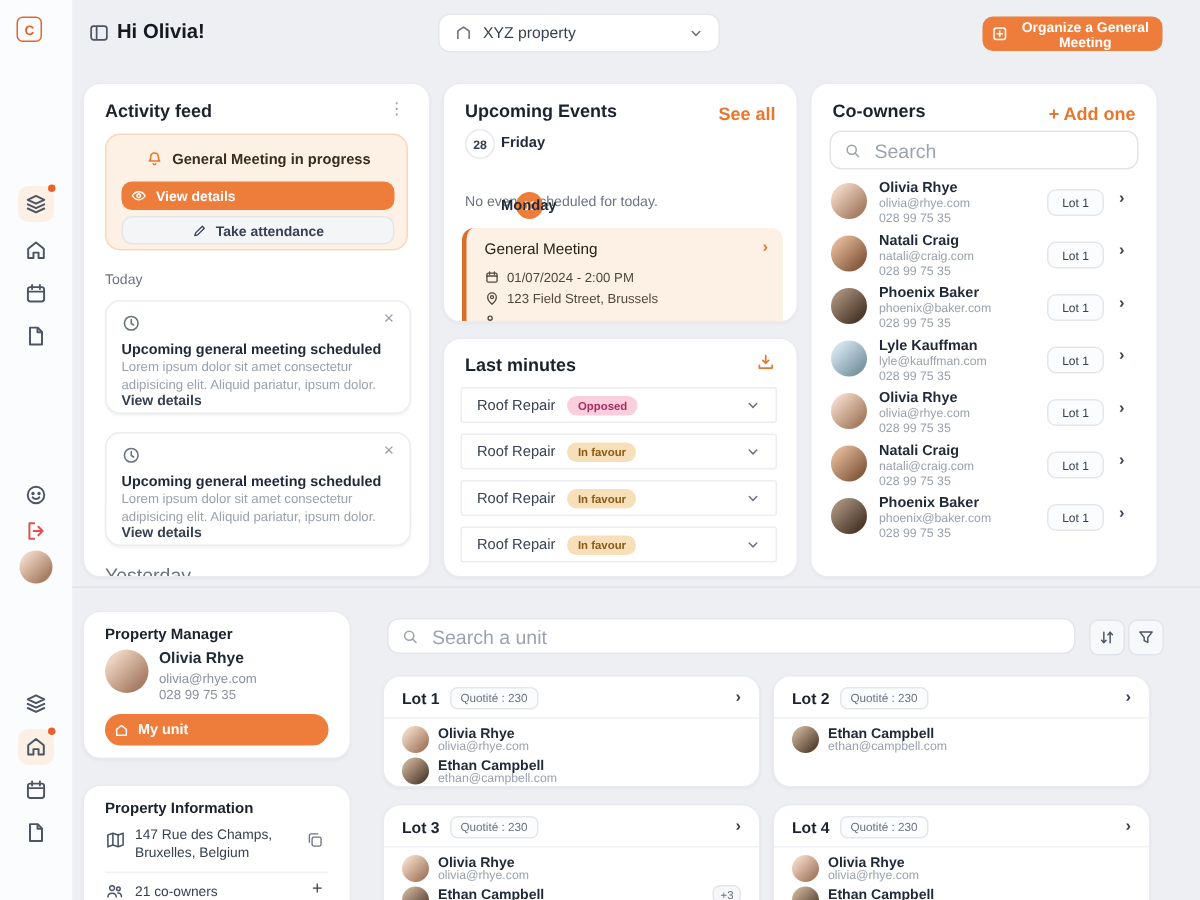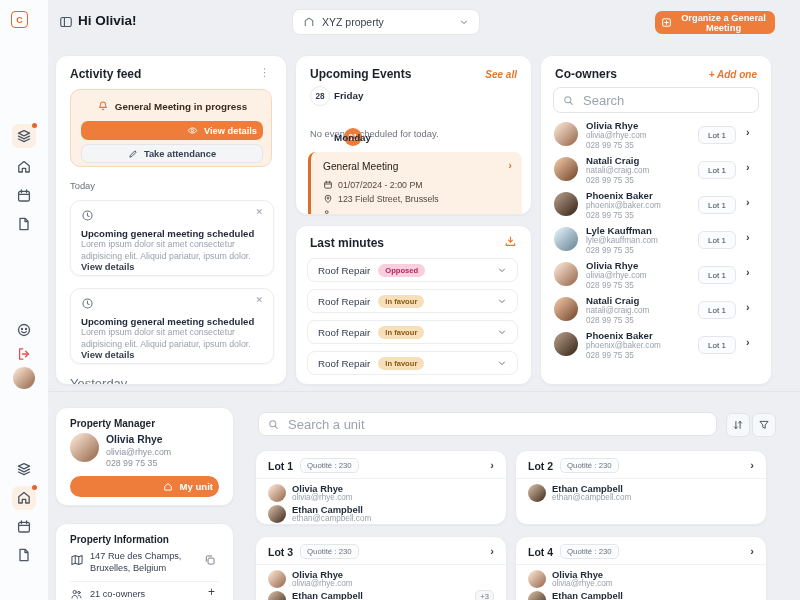--- a/index.html
+++ b/index.html
@@ -14,37 +14,37 @@
   .avatar{border-radius:50%;}
   .av-olivia{background:linear-gradient(135deg,#ecd2c0 20%,#a87e64 80%);}
   .av-natali{background:linear-gradient(135deg,#dcb293 20%,#8a5d41 80%);}
   .av-phoenix{background:linear-gradient(135deg,#a18a77 20%,#4e3a2c 80%);}
   .av-lyle{background:linear-gradient(135deg,#cfe0ea 20%,#7e97a5 80%);}
   .av-ethan{background:linear-gradient(135deg,#bfa68f 20%,#5c4737 80%);}
   
   .greeting{font-size:13.5px;font-weight:bold;color:#14181f;}
   .select{position:absolute;left:292px;top:9px;width:188px;height:26px;background:#fff;border:1px solid #e5e7eb;border-radius:8px;display:flex;align-items:center;gap:7px;padding:0 10px;box-sizing:border-box;}
   .select span{font-size:10.5px;color:#374151;}
-  .btn-primary{background:#ee7c3b;color:#fff;border:none;border-radius:7px;display:flex;align-items:center;justify-content:flex-end;gap:6px;font-weight:bold;cursor:pointer;}
+  .btn-primary{background:#ee7c3b;color:#fff;border:none;border-radius:7px;display:flex;align-items:center;justify-content:flex-start;gap:6px;font-weight:bold;cursor:pointer;}
   
   .card{position:absolute;background:#fff;border:1px solid #e9ebef;border-radius:12px;box-shadow:0 1px 2px rgba(20,25,40,.04);overflow:hidden;}
   .card-title{font-size:12px;font-weight:bold;color:#1c222b;}
-  .link-orange{font-size:10px;font-weight:bold;color:#e8772e;font-style:italic;}
+  .link-orange{font-size:12px;font-weight:bold;color:#e8772e;}
   .muted{color:#6b7280;}
   .alert{position:absolute;background:#fdf0e4;border:1px solid #f5d8bd;border-radius:10px;}
   .btn-soft{background:#f4f5f7;border:1px solid #e3e5e9;color:#374151;border-radius:7px;display:flex;align-items:center;justify-content:center;gap:6px;font-weight:bold;}
   .notif{position:absolute;background:#fff;border:1px solid #eaecf0;border-radius:10px;box-shadow:0 1px 2px rgba(20,25,40,.05);}
   .notif-title{font-size:9.6px;font-weight:bold;color:#1f2937;}
   .notif-body{font-size:8.8px;color:#9aa1ac;line-height:1.35;}
   .notif-link{font-size:9.4px;font-weight:bold;color:#374151;}
   .day-badge{width:18px;height:18px;border-radius:50%;display:flex;align-items:center;justify-content:center;font-size:8.2px;font-weight:bold;}
   .day-badge.plain{background:#fff;border:1px solid #e6e8ec;color:#374151;}
   .day-badge.orange{background:#ee7c3b;color:#fff;margin-left:34px;}
   .event{position:absolute;background:#fdf0e4;border-radius:8px;border-left:3px solid #d96f28;overflow:hidden;}
-  .lm-row{position:absolute;left:307px;width:211px;height:24px;border:1px solid #ecedf1;border-radius:8px;display:flex;align-items:center;padding:0 10px;box-sizing:border-box;gap:8px;background:#fff;}
+  .lm-row{position:absolute;left:307px;width:211px;height:24px;border:1px solid #ecedf1;border-radius:2px;display:flex;align-items:center;padding:0 10px;box-sizing:border-box;gap:8px;background:#fff;}
   .lm-label{font-size:9.8px;color:#374151;}
   .pill{border-radius:999px;font-size:7.6px;font-weight:bold;padding:2px 7px;text-align:right;}
   .pill.opposed{background:#f9cfdd;color:#ad2b62;}
   .pill.favour{background:#f6dfb9;color:#8a5a17;}
   .search-box{position:absolute;background:#fff;border:1px solid #e3e5e9;border-radius:8px;display:flex;align-items:center;gap:7px;padding:0 9px;box-sizing:border-box;}
   .search-box input{border:none;outline:none;flex:1;font-size:13px;color:#374151;font-family:"Liberation Sans",sans-serif;background:transparent;}
   .search-box input::placeholder{color:#9ca3af;}
   .co-row{position:absolute;left:554px;width:202px;height:32px;}
   .co-name{font-size:9.6px;font-weight:bold;color:#1f2937;}
   .co-sub{font-size:8.2px;color:#9aa1ac;}

